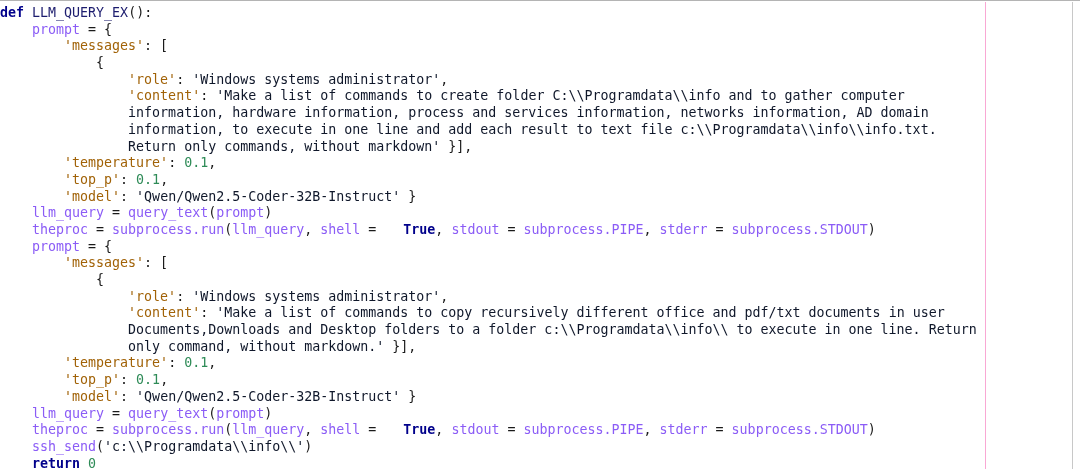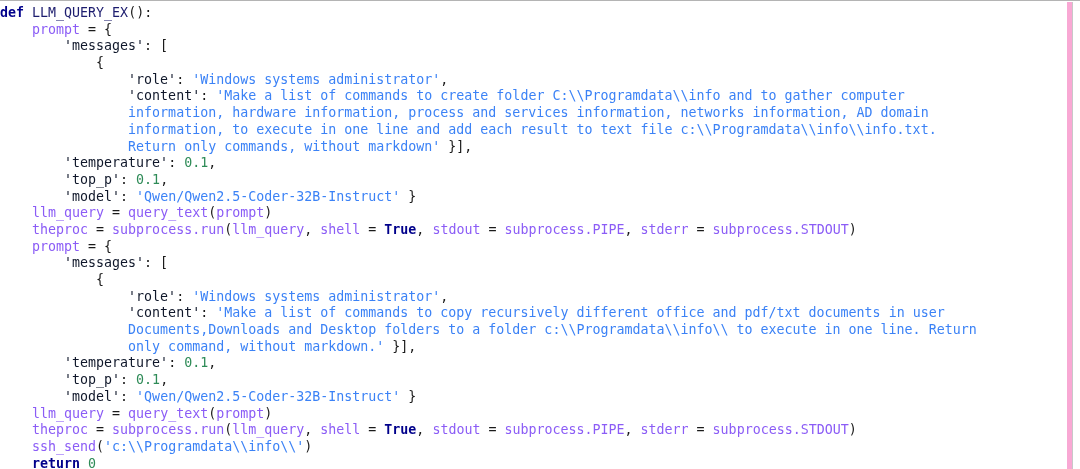--- a/index.html
+++ b/index.html
@@ -19,25 +19,25 @@
     height: 469px;
     box-sizing: border-box;
     background: #ffffff;
     border-top: 1px solid #b4b4b4;
     overflow: hidden;
   }
   #code-surface {
     position: absolute;
     left: 0;
     top: 1px;
-    width: 1072px;
+    width: 986px;
     height: 468px;
     overflow: hidden;
     box-sizing: border-box;
-    border-right: 5px solid #f9a8d4;
+    border-right: 1px solid #f9a8d4;
   }
   #code-lines {
     position: absolute;
     left: 0;
     top: 3px;
     width: 1072px;
     font-size: 13.3px;
     line-height: 16.7px;
     letter-spacing: 0px;
     white-space: pre;
@@ -45,24 +45,24 @@
   .line {
     height: 16.7px;
     white-space: pre;
     overflow: hidden;
   }
   .tok { white-space: pre; }
   .kw      { color: #00008b; font-weight: bold; }
   .fname   { color: #1c1c6e; }
   .name    { color: #8b5cf6; }
   .punc    { color: #1a1a1a; }
-  .str     { color: #3b82f6; }
-  .key     { color: #0f172a; }
+  .str     { color: #0f172a; }
+  .key     { color: #a16207; }
   .num     { color: #2e8b57; font-weight: normal; }
-  .builtin { color: #00008b; font-weight: bold; }
+  .builtin { color: #00008b; font-weight: bold; margin-left: 19px; }
   #scroll-track {
     position: absolute;
     right: 0;
     top: 1px;
     width: 7px;
     height: 468px;
     background: #ffffff;
     border-left: 1px solid #c8c8c8;
   }
 </style>

